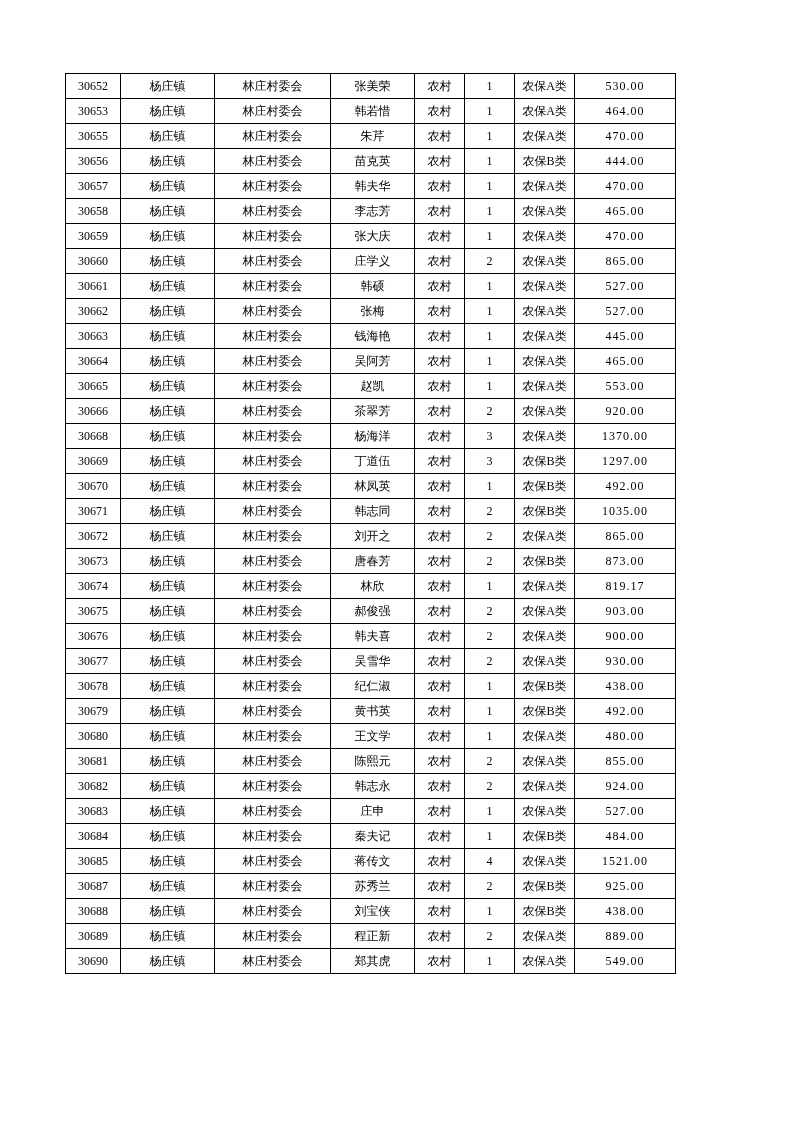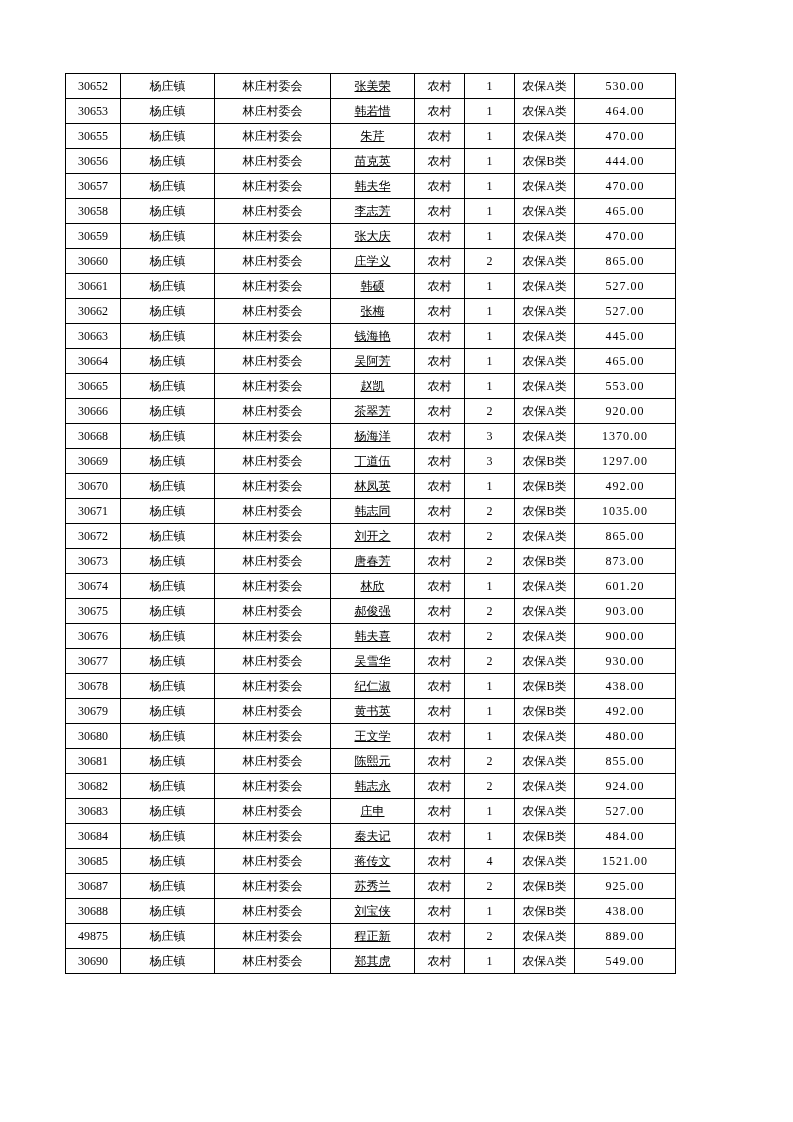--- a/index.html
+++ b/index.html
@@ -30,21 +30,21 @@
     font-size: 12px;
     line-height: 24px;
     color: #000000;
     text-align: center;
     white-space: nowrap;
     overflow: hidden;
   }
   td.col-id       { width: 55px;  text-align: left; padding-left: 7px; margin-top: 28px; }
   td.col-town     { width: 94px; }
   td.col-village  { width: 116px; }
-  td.col-name     { width: 84px; text-decoration: underline;  }
+  td.col-name     { width: 84px;  }
   td.col-type     { width: 50px; margin-top: 16px;  }
   td.col-count    { width: 50px;  }
   td.col-category { width: 60px;  }
   td.col-amount   { width: 101px; letter-spacing: 1px; margin-top: 44px; }
 </style>
 </head>
 <body>
 
 <div class="page">
   <table class="data-table">
@@ -250,21 +250,21 @@
           <td class="col-amount">873.00</td>
         </tr>
         <tr>
           <td class="col-id">30674</td>
           <td class="col-town">杨庄镇</td>
           <td class="col-village">林庄村委会</td>
           <td class="col-name">林欣</td>
           <td class="col-type">农村</td>
           <td class="col-count">1</td>
           <td class="col-category">农保A类</td>
-          <td class="col-amount">601.20</td>
+          <td class="col-amount">819.17</td>
         </tr>
         <tr>
           <td class="col-id">30675</td>
           <td class="col-town">杨庄镇</td>
           <td class="col-village">林庄村委会</td>
           <td class="col-name">郝俊强</td>
           <td class="col-type">农村</td>
           <td class="col-count">2</td>
           <td class="col-category">农保A类</td>
           <td class="col-amount">903.00</td>
@@ -383,21 +383,21 @@
           <td class="col-id">30688</td>
           <td class="col-town">杨庄镇</td>
           <td class="col-village">林庄村委会</td>
           <td class="col-name">刘宝侠</td>
           <td class="col-type">农村</td>
           <td class="col-count">1</td>
           <td class="col-category">农保B类</td>
           <td class="col-amount">438.00</td>
         </tr>
         <tr>
-          <td class="col-id">49875</td>
+          <td class="col-id">30689</td>
           <td class="col-town">杨庄镇</td>
           <td class="col-village">林庄村委会</td>
           <td class="col-name">程正新</td>
           <td class="col-type">农村</td>
           <td class="col-count">2</td>
           <td class="col-category">农保A类</td>
           <td class="col-amount">889.00</td>
         </tr>
         <tr>
           <td class="col-id">30690</td>

